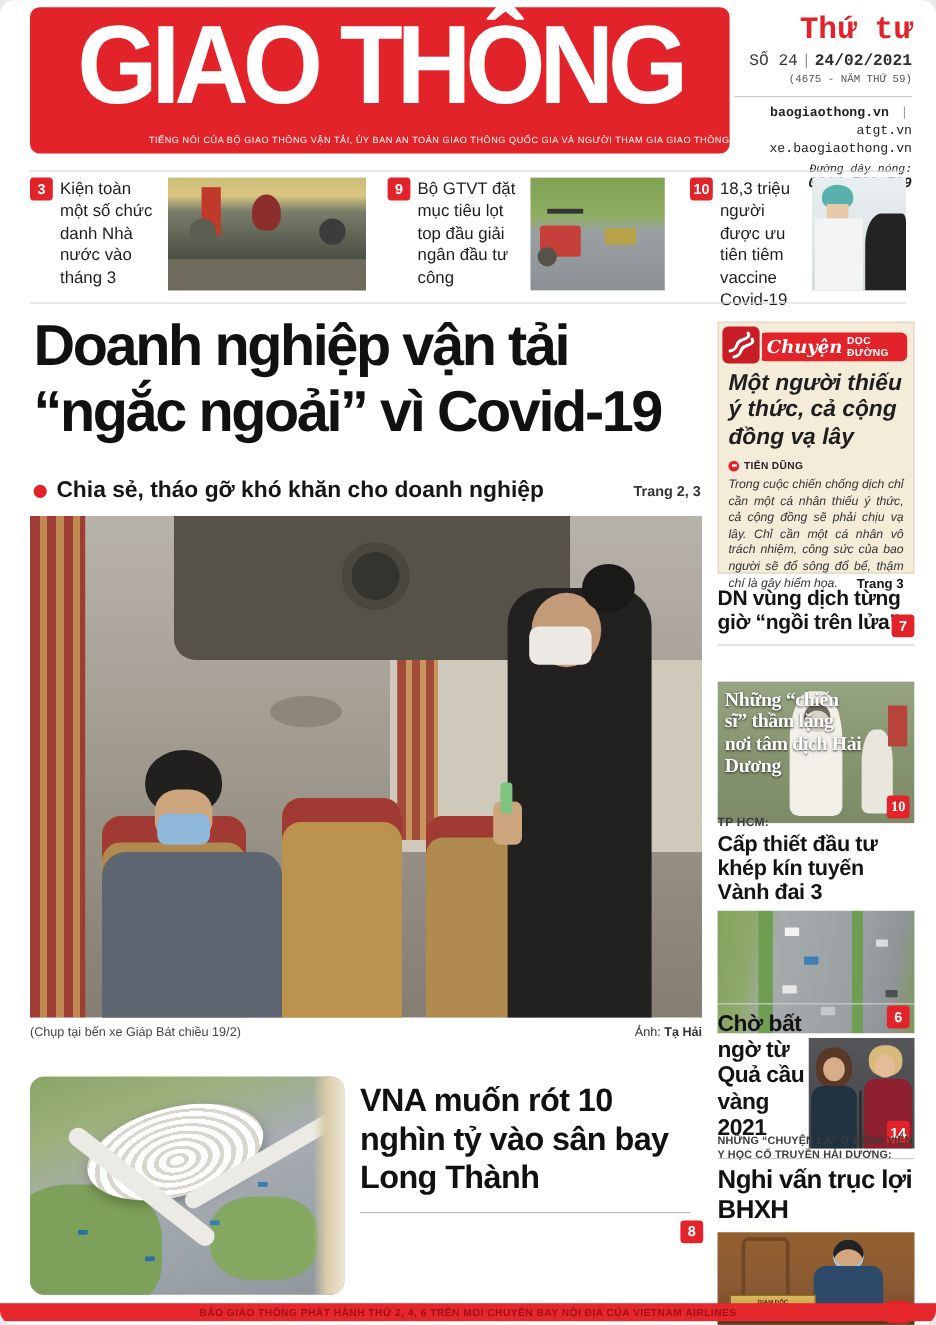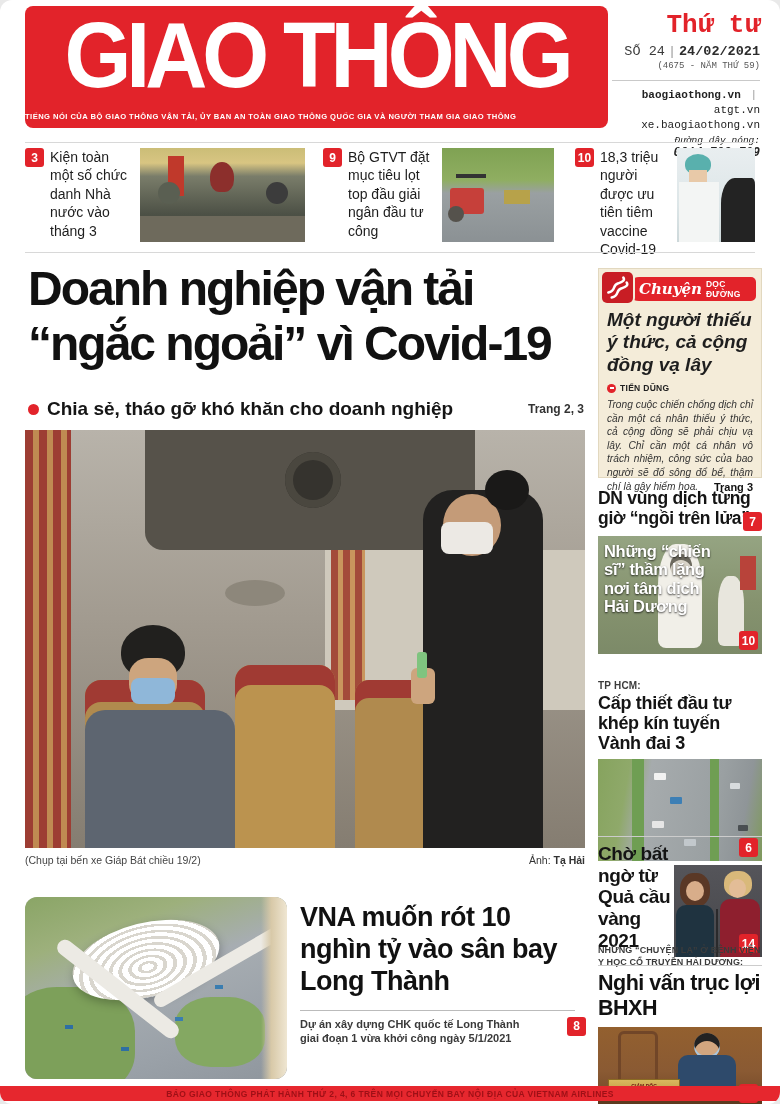--- a/index.html
+++ b/index.html
@@ -4,21 +4,21 @@
 <style>
   * { margin:0; padding:0; box-sizing:border-box; }
   html,body { background:#e9e9e9; }
   body { font-family:"Liberation Sans", sans-serif; }
   .page { position:relative; width:780px; height:1104px; background:#fff; margin:0 auto; overflow:hidden;border-radius:12px; }
 
   
   .masthead-box { position:absolute; left:25px; top:6px; width:583px; height:122px; background:#e2232a; border-radius:8px; }
   .masthead-title { position:absolute; top:-4px; left:0; width:100%; text-align:center; color:#fff; font-weight:bold;
                     font-size:86px; letter-spacing:-5px; transform:scaleY(1.08); transform-origin:top; white-space:nowrap; }
-  .masthead-tagline { position:absolute; bottom:7px; width:100%; text-align:left; color:#fff; font-size:7.6px; letter-spacing:0.45px; font-weight:bold;margin-top:29px; }
+  .masthead-tagline { position:absolute; bottom:7px; width:100%; text-align:right; color:#fff; font-size:7.6px; letter-spacing:0.45px; font-weight:normal;margin-top:29px; }
 
   .issue-block { position:absolute; left:612px; top:12px; width:148px; text-align:right;font-family:Liberation Mono, monospace; }
   .weekday { color:#e2232a; font-size:26px; font-weight:bold; line-height:1; }
   .issue-line { margin-top:6px; font-size:13.5px; color:#3a3a3a; }
   .issue-line b { color:#2c2c2c; }
   .issue-sep { color:#9a9a9a; padding:0 3px; }
   .issue-note { margin-top:2px; font-size:9px; color:#555; }
   .issue-divider { border-top:1px solid #c9c9c9; margin:9px 0 7px; }
   .sites { font-size:11px; color:#222; line-height:1.35; }
   .sites b { font-weight:bold; }
@@ -71,21 +71,21 @@
   .feature-author { display:flex; align-items:center; margin:7px 8px 5px; font-size:8.5px; font-weight:bold; color:#222; letter-spacing:0.3px; }
   .author-ico { width:9px; height:9px; border-radius:50%; background:#e2232a; margin-right:4px; position:relative; }
   .author-ico::after { content:""; position:absolute; left:2.5px; top:3.5px; width:4px; height:2px; background:#fff; }
   .feature-excerpt { margin:0 8px; font-size:10.2px; font-style:italic; color:#333; text-align:justify; line-height:1.33; }
   .feature-page { font-style:normal; font-weight:bold; font-size:11px; color:#111; float:right; }
 
   .dn-item { top:488px; border-bottom:1px solid #ccc; padding-bottom:6px; }
   .dn-title { font-size:17.5px; font-weight:bold; color:#141414; line-height:1.15; letter-spacing:-0.3px; }
   .dn-badge-row { display:flex; } .dn-badge-row .badge { margin-left:auto; margin-top:-16px; }
 
-  .chiensi { top:536px; height:118px; }
+  .chiensi { top:568px; height:118px;font-family:Liberation Serif, serif; }
   .overlay-title { position:absolute; left:6px; top:6px; width:115px; color:#fff; font-size:16.5px; font-weight:bold;
                    line-height:1.12; text-shadow:0 1px 2px rgba(0,0,0,.75); letter-spacing:-0.3px; }
   .photo-badge { position:absolute; right:4px; bottom:4px; }
 
   .vanhdai { top:680px; }
   .kicker { font-size:10px; font-weight:bold; color:#3c3c3c; letter-spacing:0.2px; }
   .vd-title { margin-top:2px; font-size:18px; font-weight:bold; color:#141414; line-height:1.12; letter-spacing:-0.3px; }
   .vd-photo { position:relative; margin-top:6px; width:164px; height:102px; overflow:hidden; background:#9aa0a2; }
 
   .quacau { top:836px; border-top:1px solid #ccc; border-bottom:1px solid #ccc; padding:6px 0 8px; display:flex; }
@@ -227,21 +227,20 @@
     <div class="abs" style="left:96px;top:150px;width:8px;height:4px;background:#2e6fa3;"></div>
     <div class="abs" style="left:150px;top:120px;width:8px;height:4px;background:#3a7db0;"></div>
     <div class="abs" style="left:190px;top:88px;width:8px;height:4px;background:#3a7db0;"></div>
     <div class="abs" style="right:0;top:0;width:26px;height:100%;background:linear-gradient(90deg,rgba(216,201,168,0) 0%,#d8c9a8 40%,#efe6d2 100%);"></div>
   </div>
 
   <div class="vna">
     <div class="vna-headline">VNA muốn rót 10 nghìn tỷ vào sân bay Long Thành</div>
     <div class="vna-divider"></div>
     <div class="vna-row">
-      <div class="vna-cap">Dự án xây dựng CHK quốc tế Long Thành giai đoạn 1 vừa khởi công ngày 5/1/2021</div>
       <span class="badge">8</span>
     </div>
   </div>
 
   <div class="sidebar-x feature-box">
     <div class="feature-head">
       <span class="feature-script">Chuyện</span>
       <span class="feature-caps">DỌC ĐƯỜNG</span>
     </div>
     <div class="feature-logo">

